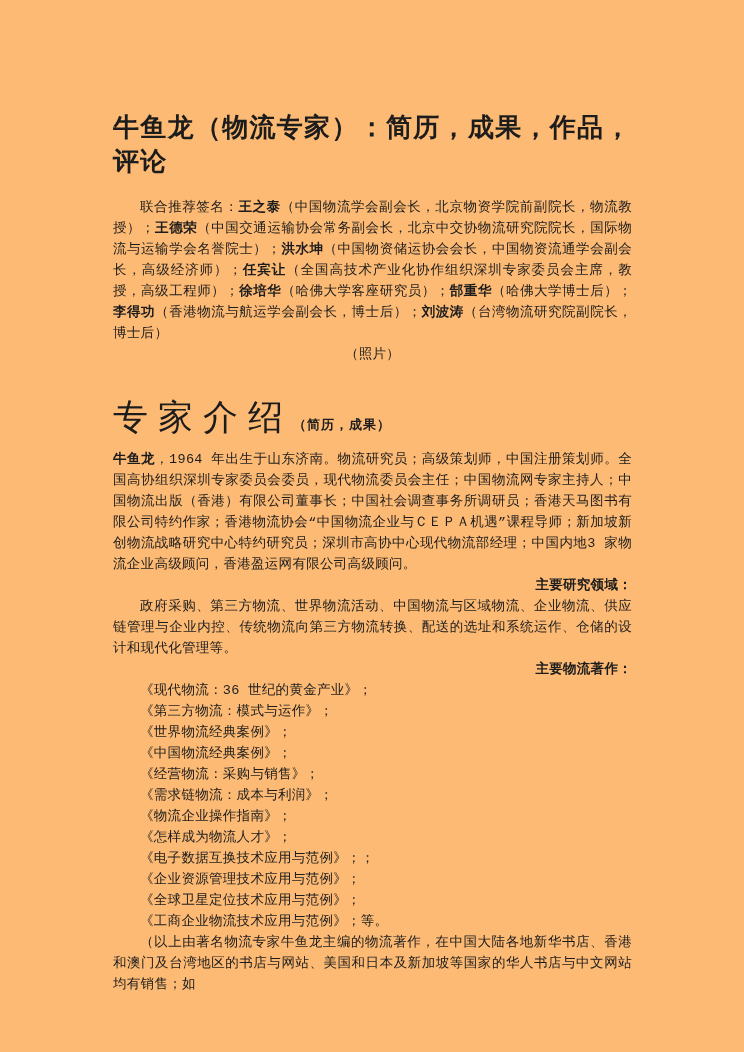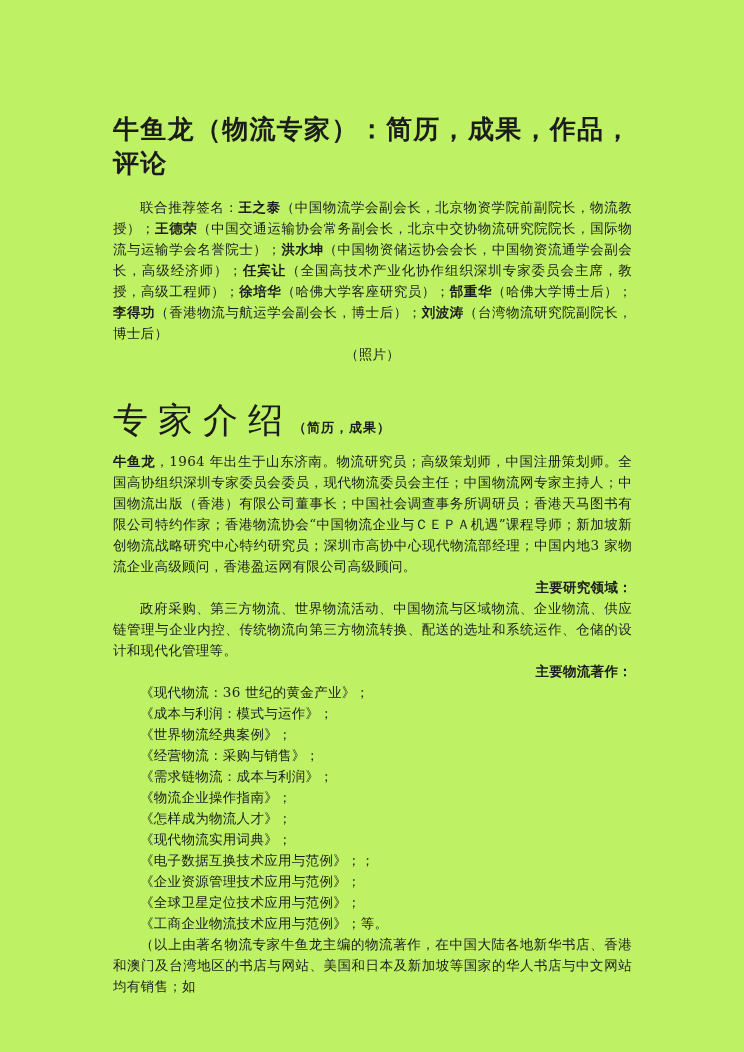--- a/index.html
+++ b/index.html
@@ -7,21 +7,22 @@
     width: 744px; height: 1052px;
     background: #ffffff;
     color: #1c1c1c;
     font-family: "DejaVu Serif", "Liberation Serif", serif;
   }
   .page {
     box-sizing: border-box;
     width: 744px; height: 1052px;
     padding: 100px 112px 9px 113px;
     overflow: hidden;
-    background: #bef264;
+    background: #fdba74;
+    font-family: Liberation Mono, monospace;
   }
   .doc-title {
     font-size: 26px;
     font-weight: bold;
     line-height: 34px;
     letter-spacing: 1.3px;
     margin: 12px 0 0 0;
   }
   .para {
     font-size: 13.5px;
@@ -83,27 +84,27 @@
   <p class="para bio"><span class="b">牛鱼龙</span><span>，1964 年出生于山东济南。物流研究员；高级策划师，中国注册策划师。全国高协组织深圳专家委员会委员，现代物流委员会主任；中国物流网专家主持人；中国物流出版（香港）有限公司董事长；中国社会调查事务所调研员；香港天马图书有限公司特约作家；香港物流协会“中国物流企业与ＣＥＰＡ机遇”课程导师；新加坡新创物流战略研究中心特约研究员；深圳市高协中心现代物流部经理；中国内地3 家物流企业高级顾问，香港盈运网有限公司高级顾问。</span></p>
 
   <p class="para subhead">主要研究领域：</p>
 
   <p class="para indent">政府采购、第三方物流、世界物流活动、中国物流与区域物流、企业物流、供应链管理与企业内控、传统物流向第三方物流转换、配送的选址和系统运作、仓储的设计和现代化管理等。</p>
 
   <p class="para subhead">主要物流著作：</p>
 
   <div class="book-list">
       <div class="book-line">《现代物流：36 世纪的黄金产业》；</div>
-      <div class="book-line">《成本与利润：模式与运作》；</div>
+      <div class="book-line">《第三方物流：模式与运作》；</div>
       <div class="book-line">《世界物流经典案例》；</div>
+      <div class="book-line">《中国物流经典案例》；</div>
       <div class="book-line">《经营物流：采购与销售》；</div>
       <div class="book-line">《需求链物流：成本与利润》；</div>
       <div class="book-line">《物流企业操作指南》；</div>
       <div class="book-line">《怎样成为物流人才》；</div>
-      <div class="book-line">《现代物流实用词典》；</div>
       <div class="book-line">《电子数据互换技术应用与范例》；；</div>
       <div class="book-line">《企业资源管理技术应用与范例》；</div>
       <div class="book-line">《全球卫星定位技术应用与范例》；</div>
       <div class="book-line">《工商企业物流技术应用与范例》；等。</div>
     </div>
 
   <p class="para indent">（以上由著名物流专家牛鱼龙主编的物流著作，在中国大陆各地新华书店、香港和澳门及台湾地区的书店与网站、美国和日本及新加坡等国家的华人书店与中文网站均有销售；如</p>
 
 </div>
 

